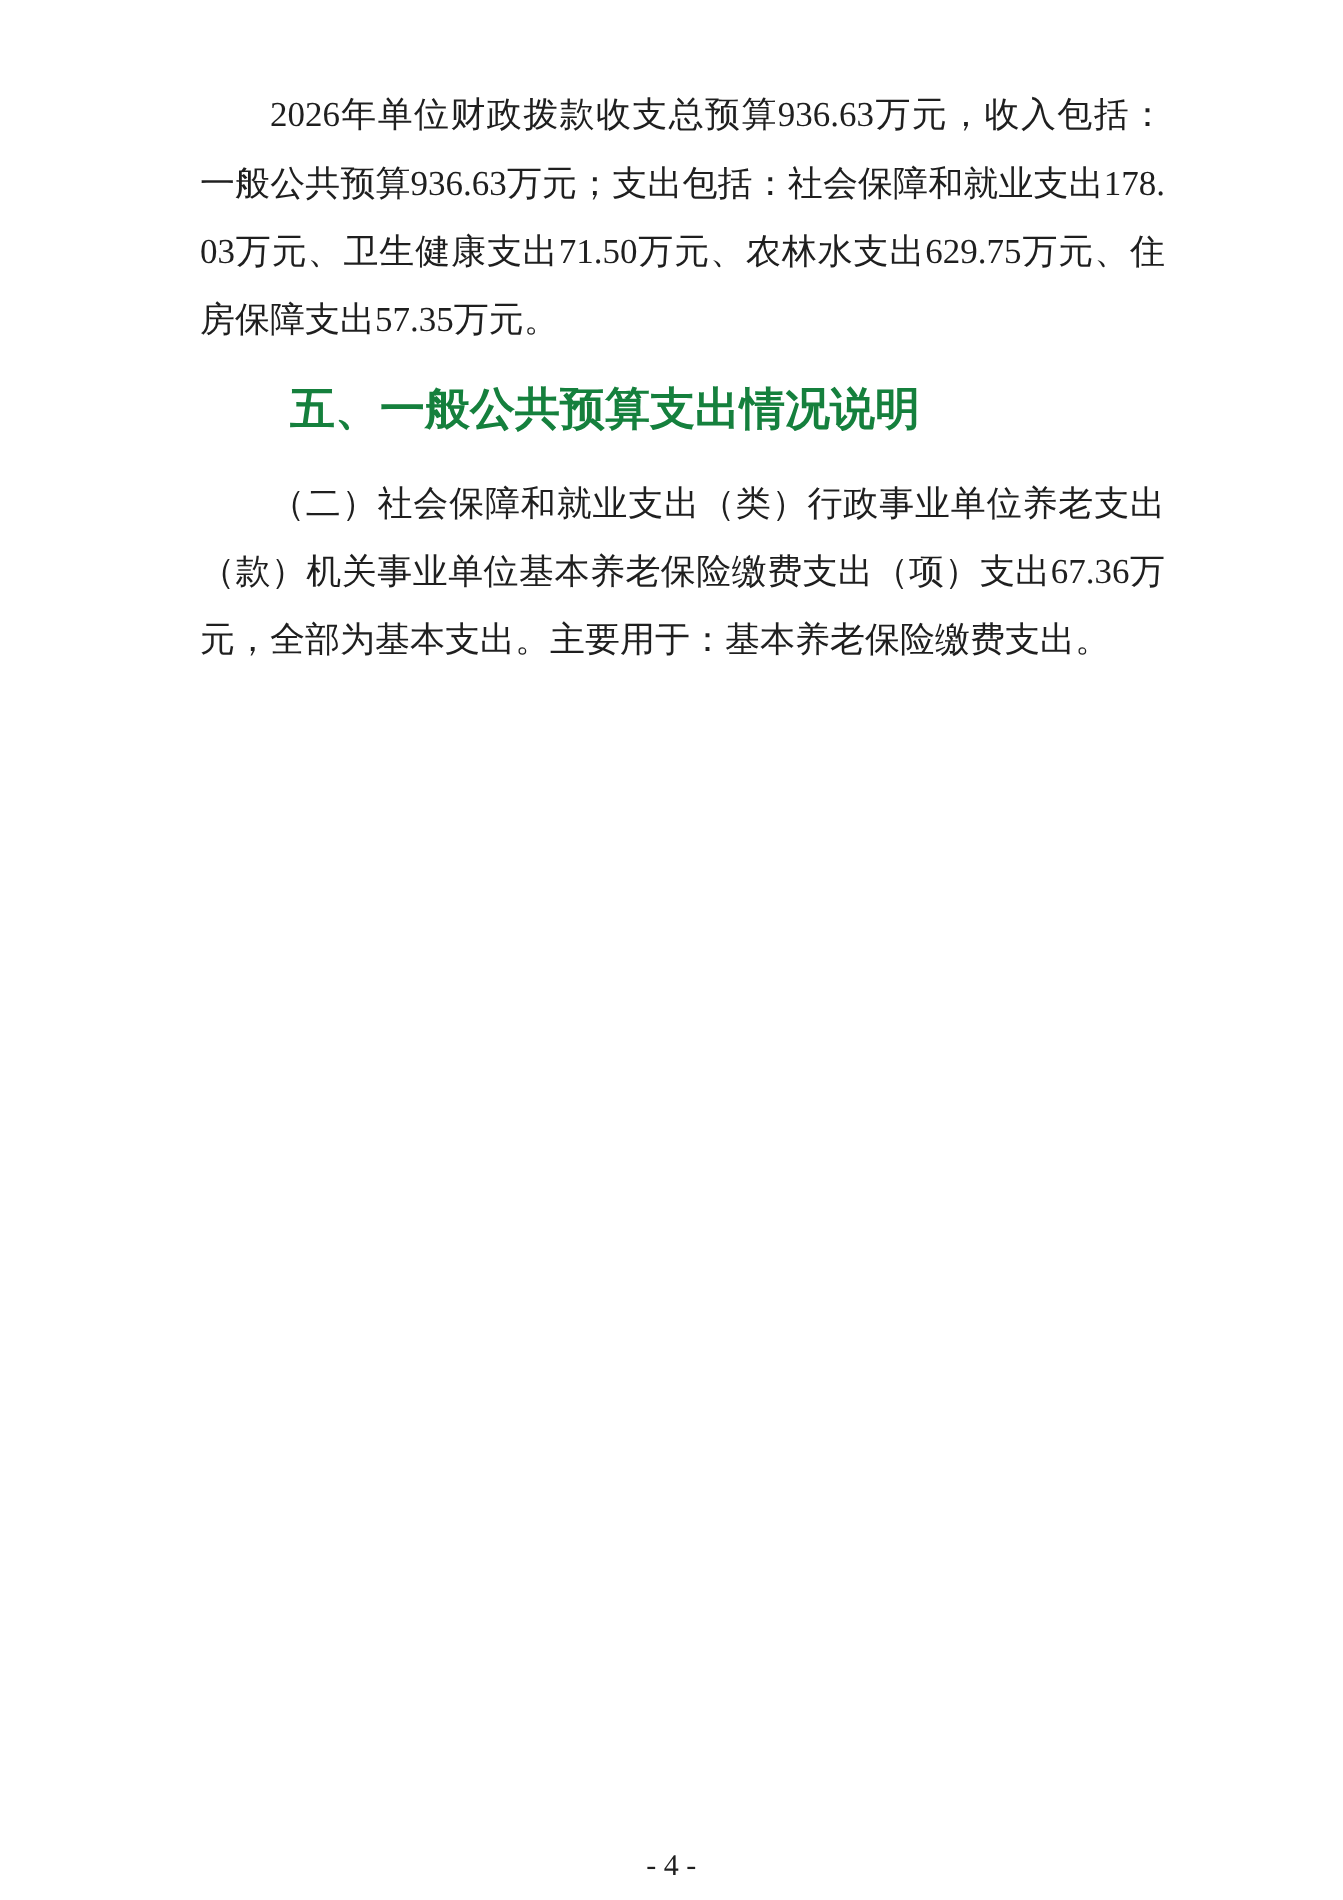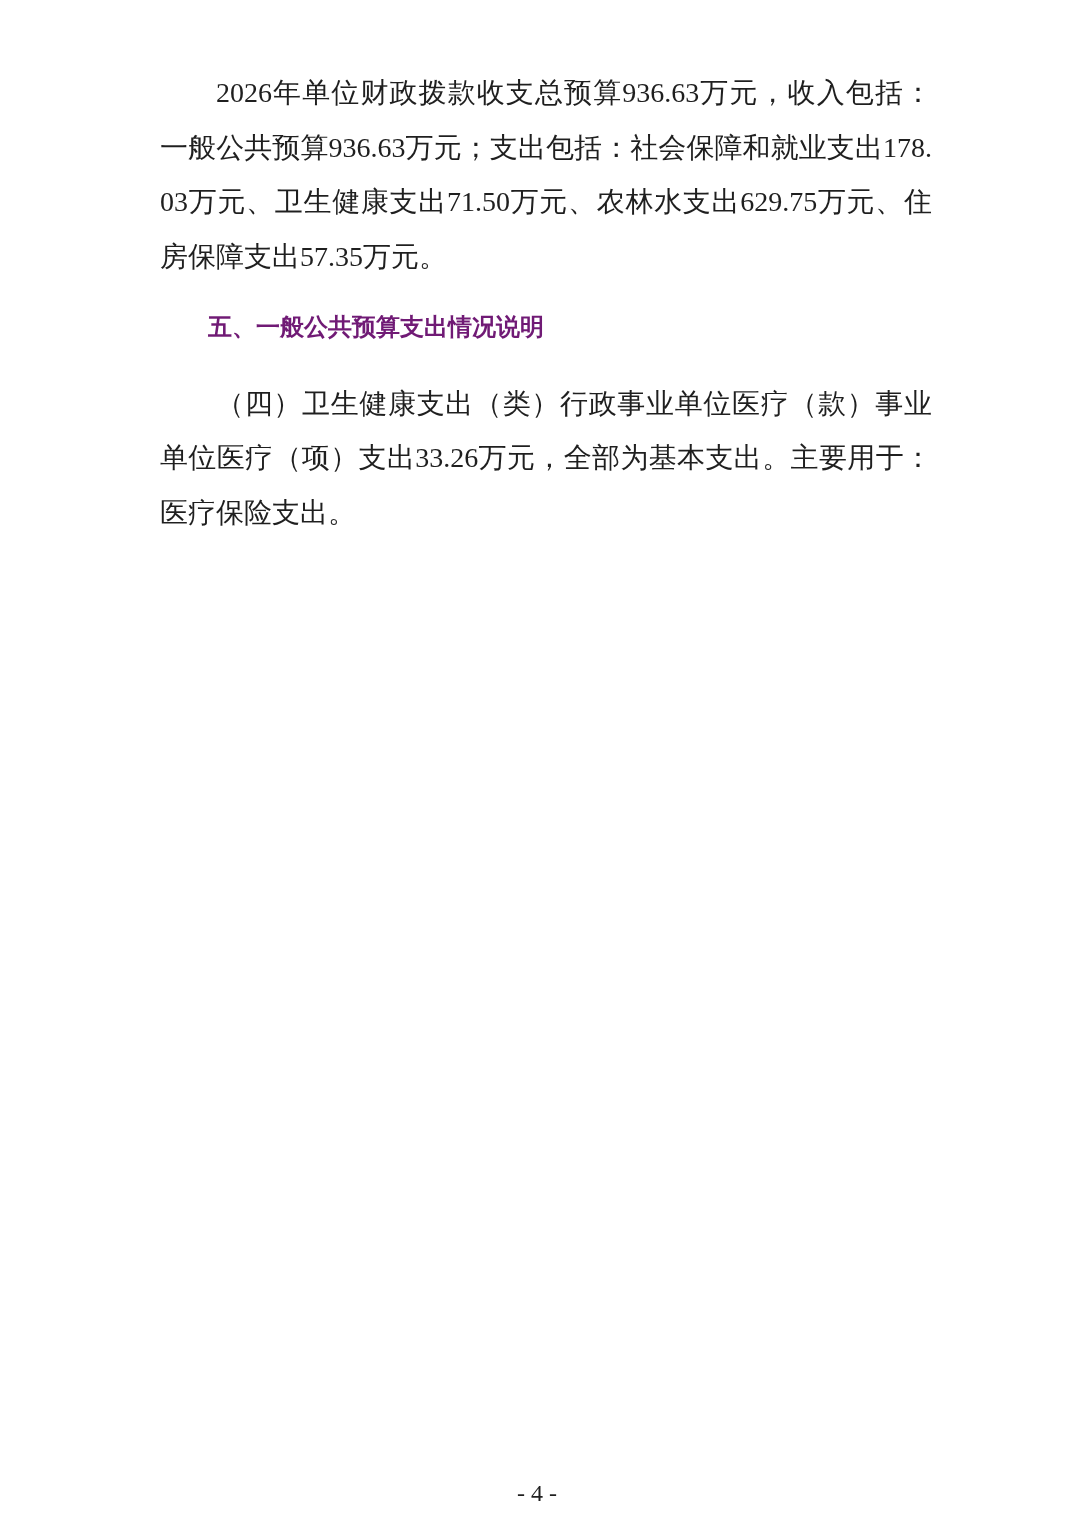--- a/index.html
+++ b/index.html
@@ -30,39 +30,39 @@
     text-indent: 2em;
     text-align: justify;
     text-justify: inter-ideograph;
     word-break: break-all;
   }
   .doc-heading {
     margin: 16px 0 22px 0;
     text-indent: 2em;
     font-family: "Liberation Sans", "DejaVu Sans", sans-serif;
     font-weight: bold;
-    font-size: 24px;
+    font-size: 36px;
     line-height: 54.5px;
-    color: #701a75;
+    color: #15803d;
   }
   .doc-footer {
     position: absolute;
     left: 0;
     right: 0;
     bottom: 14px;
     text-align: center;
     font-family: "Liberation Serif", "DejaVu Serif", serif;
     font-size: 24px;
     line-height: 26px;
     color: #1f1f1f;
   }
 </style>
 </head>
 <body>
 
 <div class="doc-page">
   <div class="doc-body" id="doc-body">
       <p class="doc-paragraph">2026年单位财政拨款收支总预算936.63万元，收入包括：一般公共预算936.63万元；支出包括：社会保障和就业支出178.03万元、卫生健康支出71.50万元、农林水支出629.75万元、住房保障支出57.35万元。</p>
       <h2 class="doc-heading">五、一般公共预算支出情况说明</h2>
-      <p class="doc-paragraph">（四）卫生健康支出（类）行政事业单位医疗（款）事业单位医疗（项）支出33.26万元，全部为基本支出。主要用于：医疗保险支出。</p>
+      <p class="doc-paragraph">（二）社会保障和就业支出（类）行政事业单位养老支出（款）机关事业单位基本养老保险缴费支出（项）支出67.36万元，全部为基本支出。主要用于：基本养老保险缴费支出。</p>
     </div>
   <div class="doc-footer">- 4 -</div>
 </div>
 
 </body></html>

